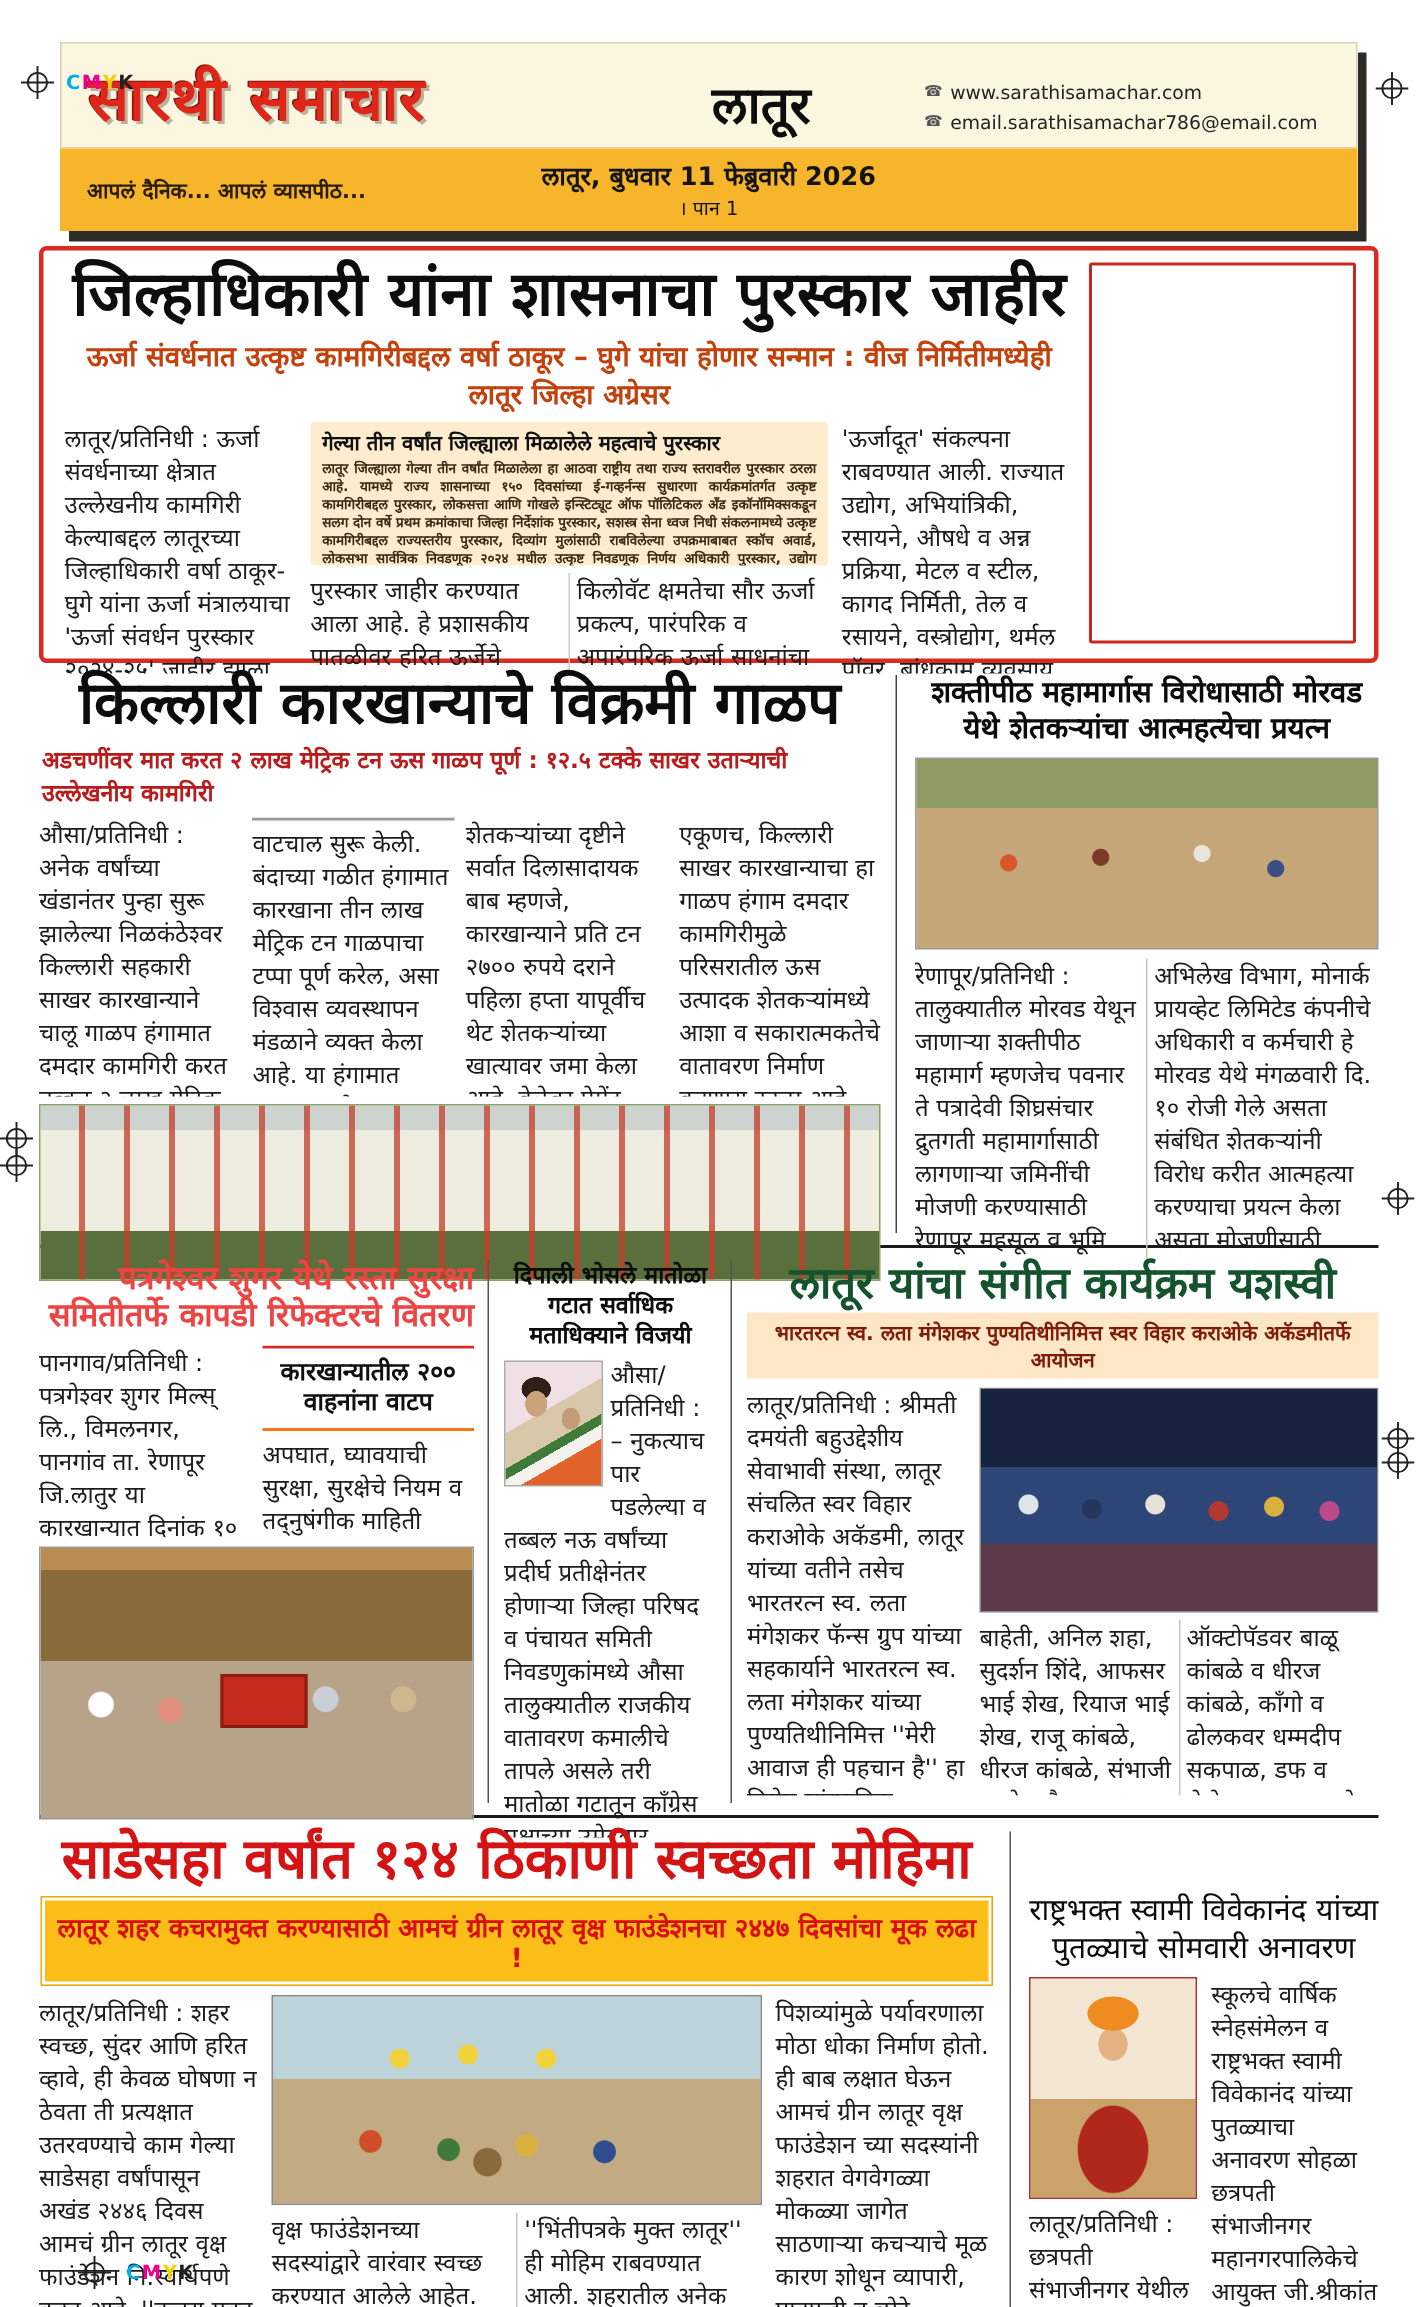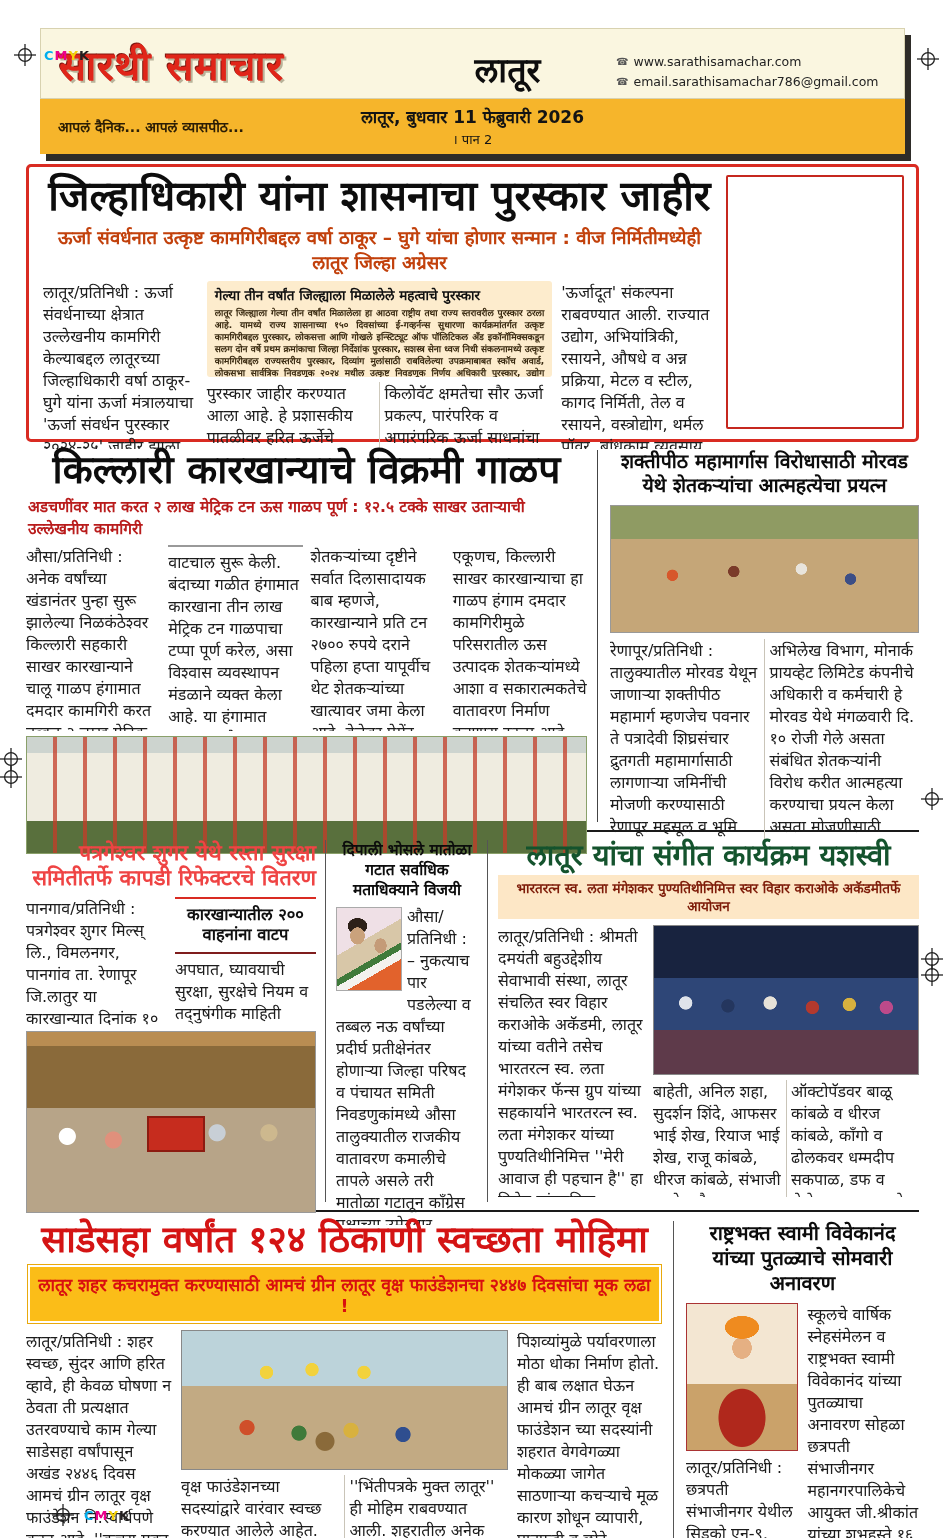--- a/index.html
+++ b/index.html
@@ -83,21 +83,21 @@
        linear-gradient(180deg,#8f9b63 0 26%, #c5a678 26% 100%); }
   .a3-cols { margin-top:6px; column-count:2; column-gap:10px; column-rule:1px solid #c9c4b8; height:208px; overflow:hidden; }
 
   
   .row3 { margin:8px 26px 0 26px; display:flex; gap:10px; height:362px; }
   .a4 { flex:0 0 300px; border-right:1px solid #555; padding-right:9px; min-width:0;}
   .a4-head { font-size:21.5px; font-weight:bold; text-align:right; line-height:1.18; color:#ef4444; }
   .a4-body { display:flex; gap:8px; margin-top:6px; height:128px; overflow:hidden; }
   .a4-c1 { flex:1; min-width:0; }
   .a4-c2 { flex:1; min-width:0; display:flex; flex-direction:column; gap:4px; }
-  .a4-box { border-top:2px solid #d92b22; border-bottom:2px solid #7f1d1d; padding:6px 2px; text-align:center;
+  .a4-box { border-top:2px solid #d92b22; border-bottom:2px solid #f97316; padding:6px 2px; text-align:center;
             font-size:16.5px; font-weight:bold; color:#101010; line-height:1.25; }
   .a4-photo { margin-top:6px; height:182px; border:1px solid #999;
      background:
        radial-gradient(circle 9px at 14% 58%, #ffffff 90%, transparent),
        radial-gradient(circle 9px at 30% 60%, #e0907c 90%, transparent),
        radial-gradient(circle 9px at 46% 60%, #2f4e8f 90%, transparent),
        radial-gradient(circle 9px at 66% 56%, #c8cfd6 90%, transparent),
        radial-gradient(circle 9px at 84% 56%, #cdb88e 90%, transparent),
        linear-gradient(180deg,#b98d52 0 8%, #8a6a3a 8% 42%, #b7a488 42% 100%); }
   .a4-photo .flag { position:relative; top:84px; left:120px; width:58px; height:36px; background:#c62c1e;
@@ -145,21 +145,21 @@
        radial-gradient(circle 8px at 52% 72%, #d8b13e 90%, transparent),
        radial-gradient(circle 8px at 68% 75%, #2f4e8f 90%, transparent),
        radial-gradient(circle 10px at 44% 80%, #8a6a3a 90%, transparent),
        radial-gradient(circle 7px at 26% 30%, #f2d23c 90%, transparent),
        radial-gradient(circle 7px at 40% 28%, #f2d23c 90%, transparent),
        radial-gradient(circle 7px at 56% 30%, #f2d23c 90%, transparent),
        linear-gradient(180deg,#bcd3da 0 40%, #c2aa83 40% 100%); }
   .a7-midcols { column-count:2; column-gap:10px; column-rule:1px solid #c9c4b8; flex:1; overflow:hidden; }
   .a7-c4 { flex:0 0 146px; min-width:0; }
   .a8 { flex:1; min-width:0; }
-  .a8-head { font-size:20px; font-weight:bold; text-align:center; line-height:1.25; color:#0c0c0c; }
+  .a8-head { font-size:20px; font-weight:normal; text-align:center; line-height:1.25; color:#0c0c0c;margin-top:40px; }
   .a8-cols { margin-top:7px; column-count:2; column-gap:10px; height:310px; overflow:hidden; }
   .a8-photo { width:100%; height:148px; margin-bottom:5px; border:1px solid #a33;
      background:
        radial-gradient(ellipse 24px 16px at 50% 16%, #ef8b1f 70%, transparent 72%),
        radial-gradient(ellipse 16px 18px at 50% 30%, #e5b083 60%, transparent 62%),
        radial-gradient(ellipse 42px 52px at 50% 78%, #b0281c 55%, transparent 57%),
        linear-gradient(180deg,#f3e6d2 0 55%, #caa26a 55% 100%); }
 
   .footer { position:absolute; left:52px; bottom:12px; display:flex; align-items:center; gap:10px; }
 </style>
@@ -221,27 +221,27 @@
   <div class="masthead-top">
     <div class="paper-name">सारथी समाचार</div>
     <div class="city-name">लातूर</div>
     <div class="contact">
       <div class="row">
           <span class="ph">☎</span>
           <span>www.sarathisamachar.com</span>
         </div>
       <div class="row">
           <span class="ph">☎</span>
-          <span>email.sarathisamachar786@gmail.com</span>
+          <span>email.sarathisamachar786@email.com</span>
         </div>
     </div>
   </div>
   <div class="masthead-bar">
     <div class="tagline">आपलं दैनिक... आपलं व्यासपीठ...</div>
-    <div class="dateline"><span>लातूर, बुधवार 11 फेब्रुवारी 2026</span> <span class="pg">। पान 2</span></div>
+    <div class="dateline"><span>लातूर, बुधवार 11 फेब्रुवारी 2026</span> <span class="pg">। पान 1</span></div>
     <div style="flex:0 0 300px;"></div>
   </div>
 </div>
 
 <div class="a1">
   <div class="a1-left">
     <div class="a1-head">जिल्हाधिकारी यांना शासनाचा पुरस्कार जाहीर</div>
     <div class="a1-sub">ऊर्जा संवर्धनात उत्कृष्ट कामगिरीबद्दल वर्षा ठाकूर – घुगे यांचा होणार सन्मान : वीज निर्मितीमध्येही लातूर जिल्हा अग्रेसर</div>
     <div class="a1-body">
       <div class="a1-c1 smalltext">लातूर/प्रतिनिधी : ऊर्जा संवर्धनाच्या क्षेत्रात उल्लेखनीय कामगिरी केल्याबद्दल लातूरच्या जिल्हाधिकारी वर्षा ठाकूर-घुगे यांना ऊर्जा मंत्रालयाचा 'ऊर्जा संवर्धन पुरस्कार २०२४-२५' जाहीर झाला आहे. जिल्ह्यात वीज बचतीबाबत जनजागृती करणे, शासकीय कार्यालयांमध्ये सौर ऊर्जेचा वापर वाढवणे आणि नाविन्यपूर्ण उपाययोजना राबवण्यात पालकमंत्री शिवेंद्रसिंहराजे भोसले यांच्या मार्गदर्शनाखाली जिल्हाधिकारी ठाकूर-घुगे यांनी महत्वाची भूमिका बजावली. त्यांच्या या प्रयत्नांची दखल घेऊन ऊर्जा मंत्रालयाने हा पुरस्कार जाहीर केला आहे. या सन्मानामुळे लातूर जिल्ह्याच्या शिरपेचात मानाचा तुरा खोवला गेला आहे. लातूर जिल्हाधिकारी कार्यालयाने ऊर्जा बचतीसाठी महत्वपूर्ण पावले उचलली असून, शाश्वत ऊर्जा वापर, सौर ऊर्जेचा अवलंब आणि कार्यक्षम व्यवस्थापन यावर भर दिला.</div>

